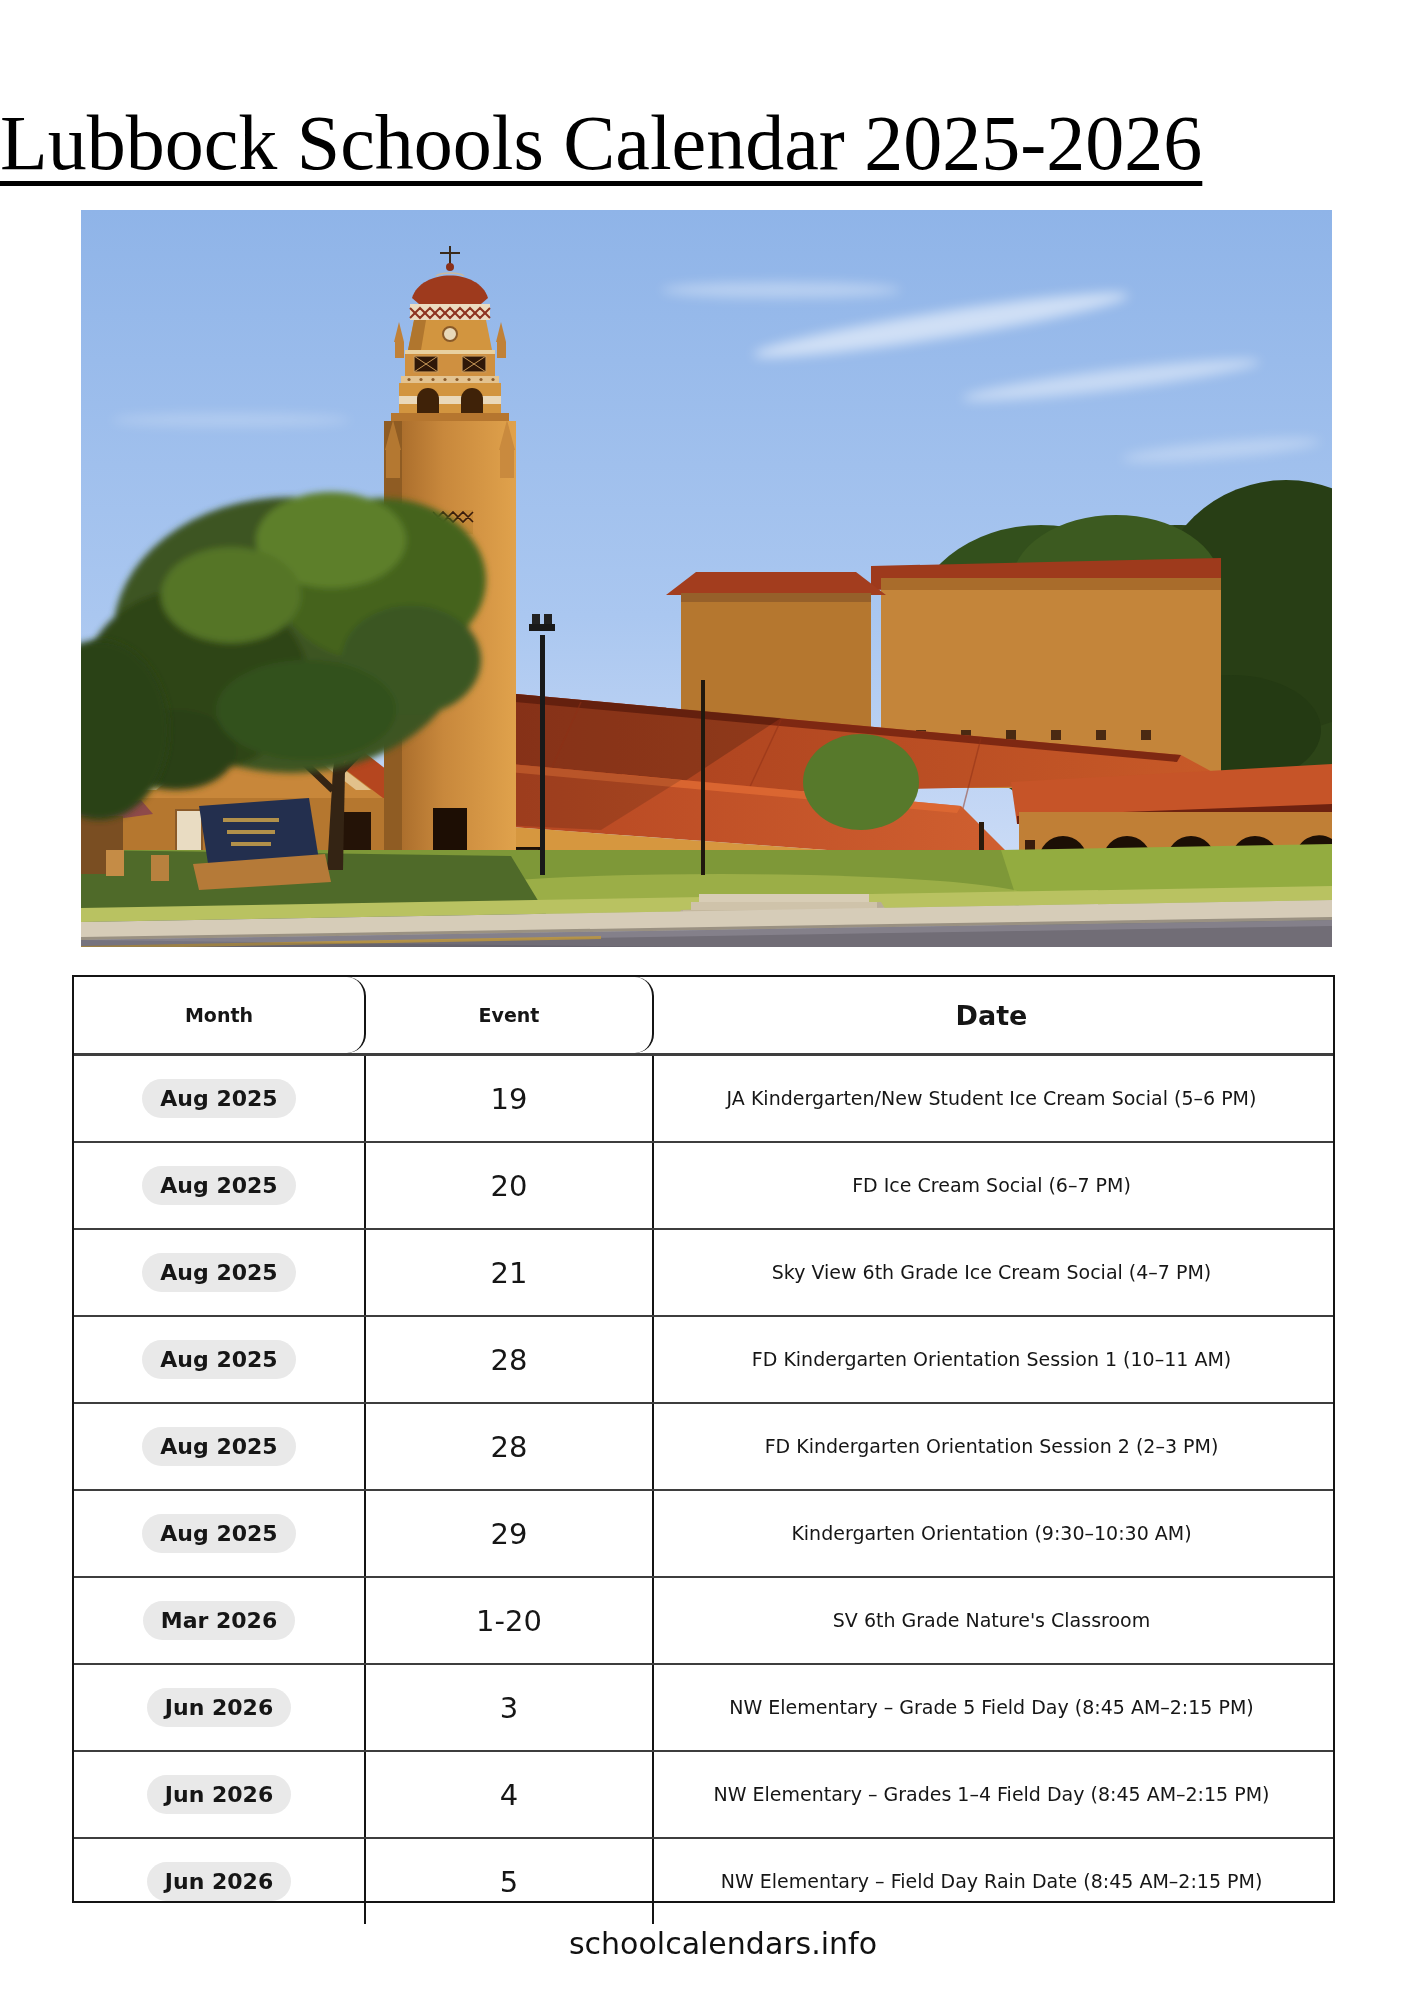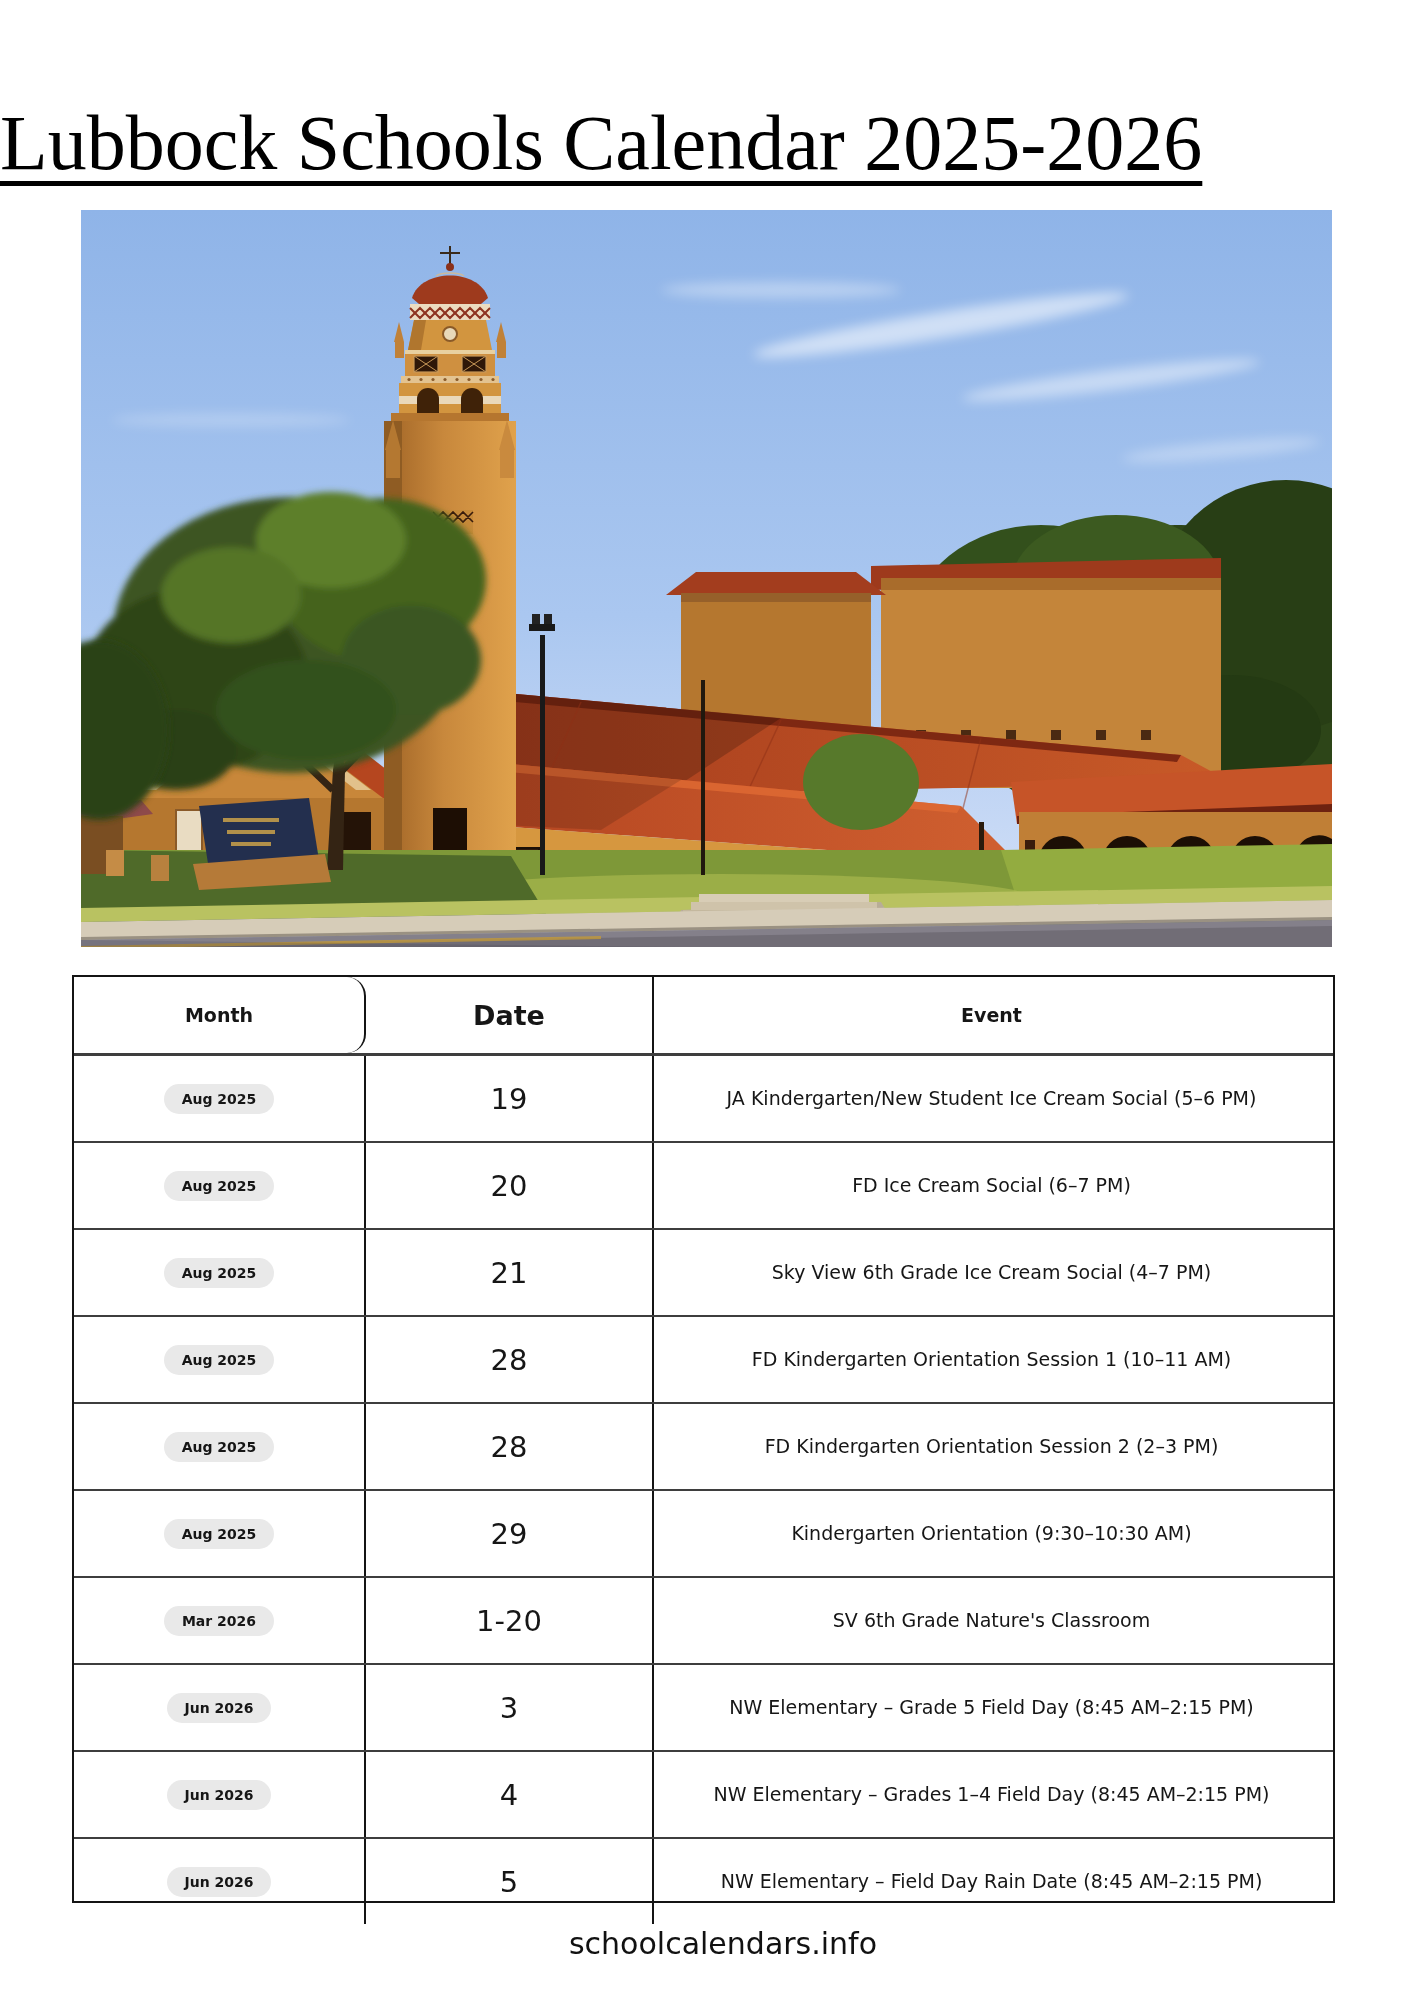--- a/index.html
+++ b/index.html
@@ -31,21 +31,21 @@
   .t-cell{
     display:flex;align-items:center;justify-content:center;
     border-right:2px solid var(--table-border,#141414);
     box-sizing:border-box;padding:0 12px;text-align:center;
   }
   .t-cell:last-child{border-right:none;}
   .h-month,.h-event{font-size:19px;font-weight:700;border-radius:19px;}
   .h-date{font-size:27px;font-weight:700;}
   .month-badge{
     background:var(--badge-bg,#e9e9e9);border-radius:20px;padding:7px 18px;
-    font-size:14px;font-weight:700;white-space:nowrap;
+    font-size:22px;font-weight:700;white-space:nowrap;
   }
   .date-text{font-size:29px;font-weight:400;}
   .event-text{font-size:19px;font-weight:400;line-height:1.3;}
   .site-footer{
     position:absolute;top:1926px;left:16px;width:1414px;text-align:center;
     font-size:30px;color:#111;
   }
 </style>
 </head>
 <body>
@@ -285,22 +285,22 @@
       <polygon points="0,730 1251,710 1251,716 0,736" fill="#8b8791" opacity="0.75"></polygon>
       <polygon points="0,736 520,726 520,729 0,739" fill="#c2983a" opacity="0.8"></polygon>
       <polygon points="0,730 600,737 0,737" fill="#3a3a46" opacity="0.18"></polygon>
     </g>
   </svg>
 </div>
 
 <div class="calendar-table">
   <div class="t-row header">
     <div class="t-cell h-month">Month</div>
+    <div class="t-cell h-event">Event</div>
     <div class="t-cell h-date">Date</div>
-    <div class="t-cell h-event">Event</div>
   </div>
   <div>
   <div class="t-row">
     <div class="t-cell">
       <span class="month-badge">Aug 2025</span>
     </div>
     <div class="t-cell date-text">19</div>
     <div class="t-cell event-text">JA Kindergarten/New Student Ice Cream Social (5–6 PM)</div>
   </div>
 

